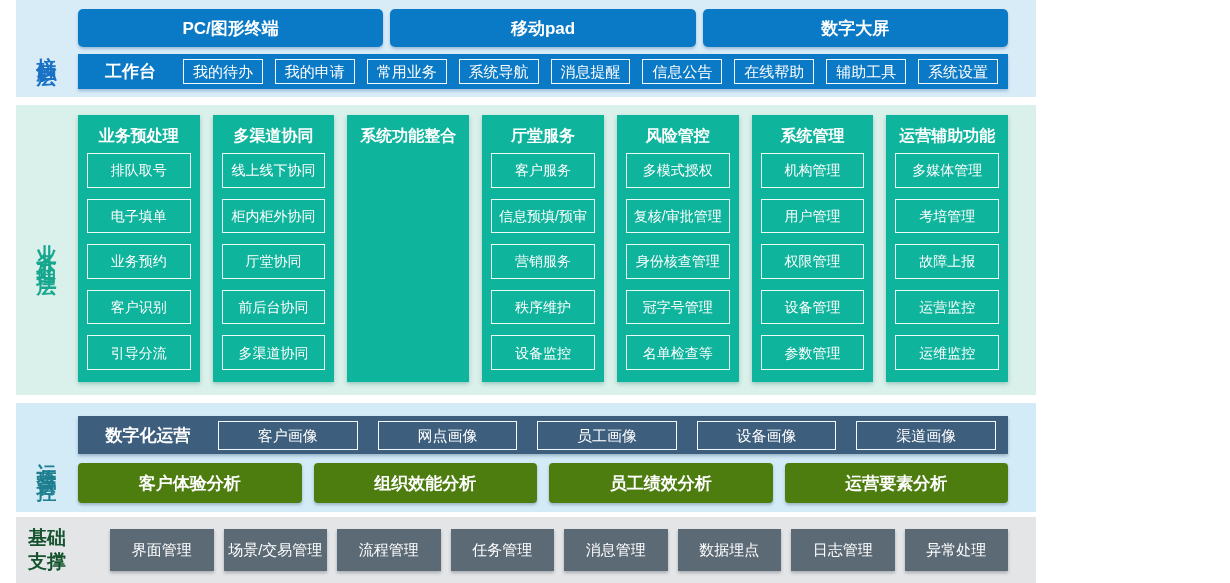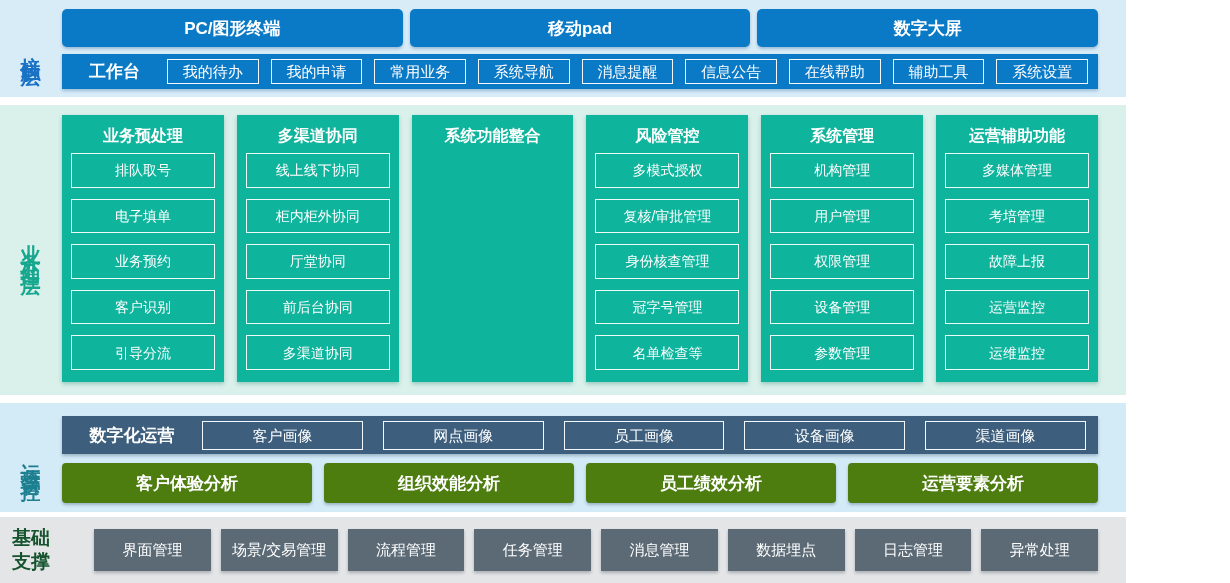--- a/index.html
+++ b/index.html
@@ -1,21 +1,21 @@
 <!DOCTYPE html>
 <html><head>
 <meta charset="utf-8">
 <style>
   * { box-sizing: border-box; margin: 0; padding: 0; }
   body {
     width: 1230px; height: 583px; background: #ffffff;
     font-family: "Liberation Sans", "DejaVu Sans", sans-serif;
     overflow: hidden;
   }
-  .canvas { width: 1126px; height: 583px; display: flex; flex-direction: column; }
+  .canvas { width: 1020px; height: 583px; display: flex; flex-direction: column; margin-left: 16px; }
   .band { display: flex; width: 100%; }
   .gutter { width: 62px; flex: 0 0 62px; display: flex; align-items: center; justify-content: center; }
   .content { flex: 1; display: flex; flex-direction: column; }
 
   .vlabel {
     writing-mode: vertical-lr; text-orientation: upright;
     font-weight: bold; font-size: 20px; letter-spacing: 6px; line-height: 1;
   }
   .vlabel.blue { color: #1a72c4; }
   .vlabel.teal { color: #16a78e; letter-spacing: 8px; }
@@ -161,20 +161,35 @@
               <button class="biz-item">前后台协同</button>
 
               <button class="biz-item">多渠道协同</button>
             </div>
         </div>
 
         <div class="biz-col">
           <div class="biz-title">系统功能整合</div>
         </div>
 
+        <div class="biz-col">
+          <div class="biz-title">厅堂服务</div>
+          <div class="biz-items">
+
+              <button class="biz-item">客户服务</button>
+
+              <button class="biz-item">信息预填/预审</button>
+
+              <button class="biz-item">营销服务</button>
+
+              <button class="biz-item">秩序维护</button>
+
+              <button class="biz-item">设备监控</button>
+            </div>
+        </div>
 
 
         <div class="biz-col">
           <div class="biz-title">风险管控</div>
           <div class="biz-items">
 
               <button class="biz-item">多模式授权</button>
 
               <button class="biz-item">复核/审批管理</button>
 

